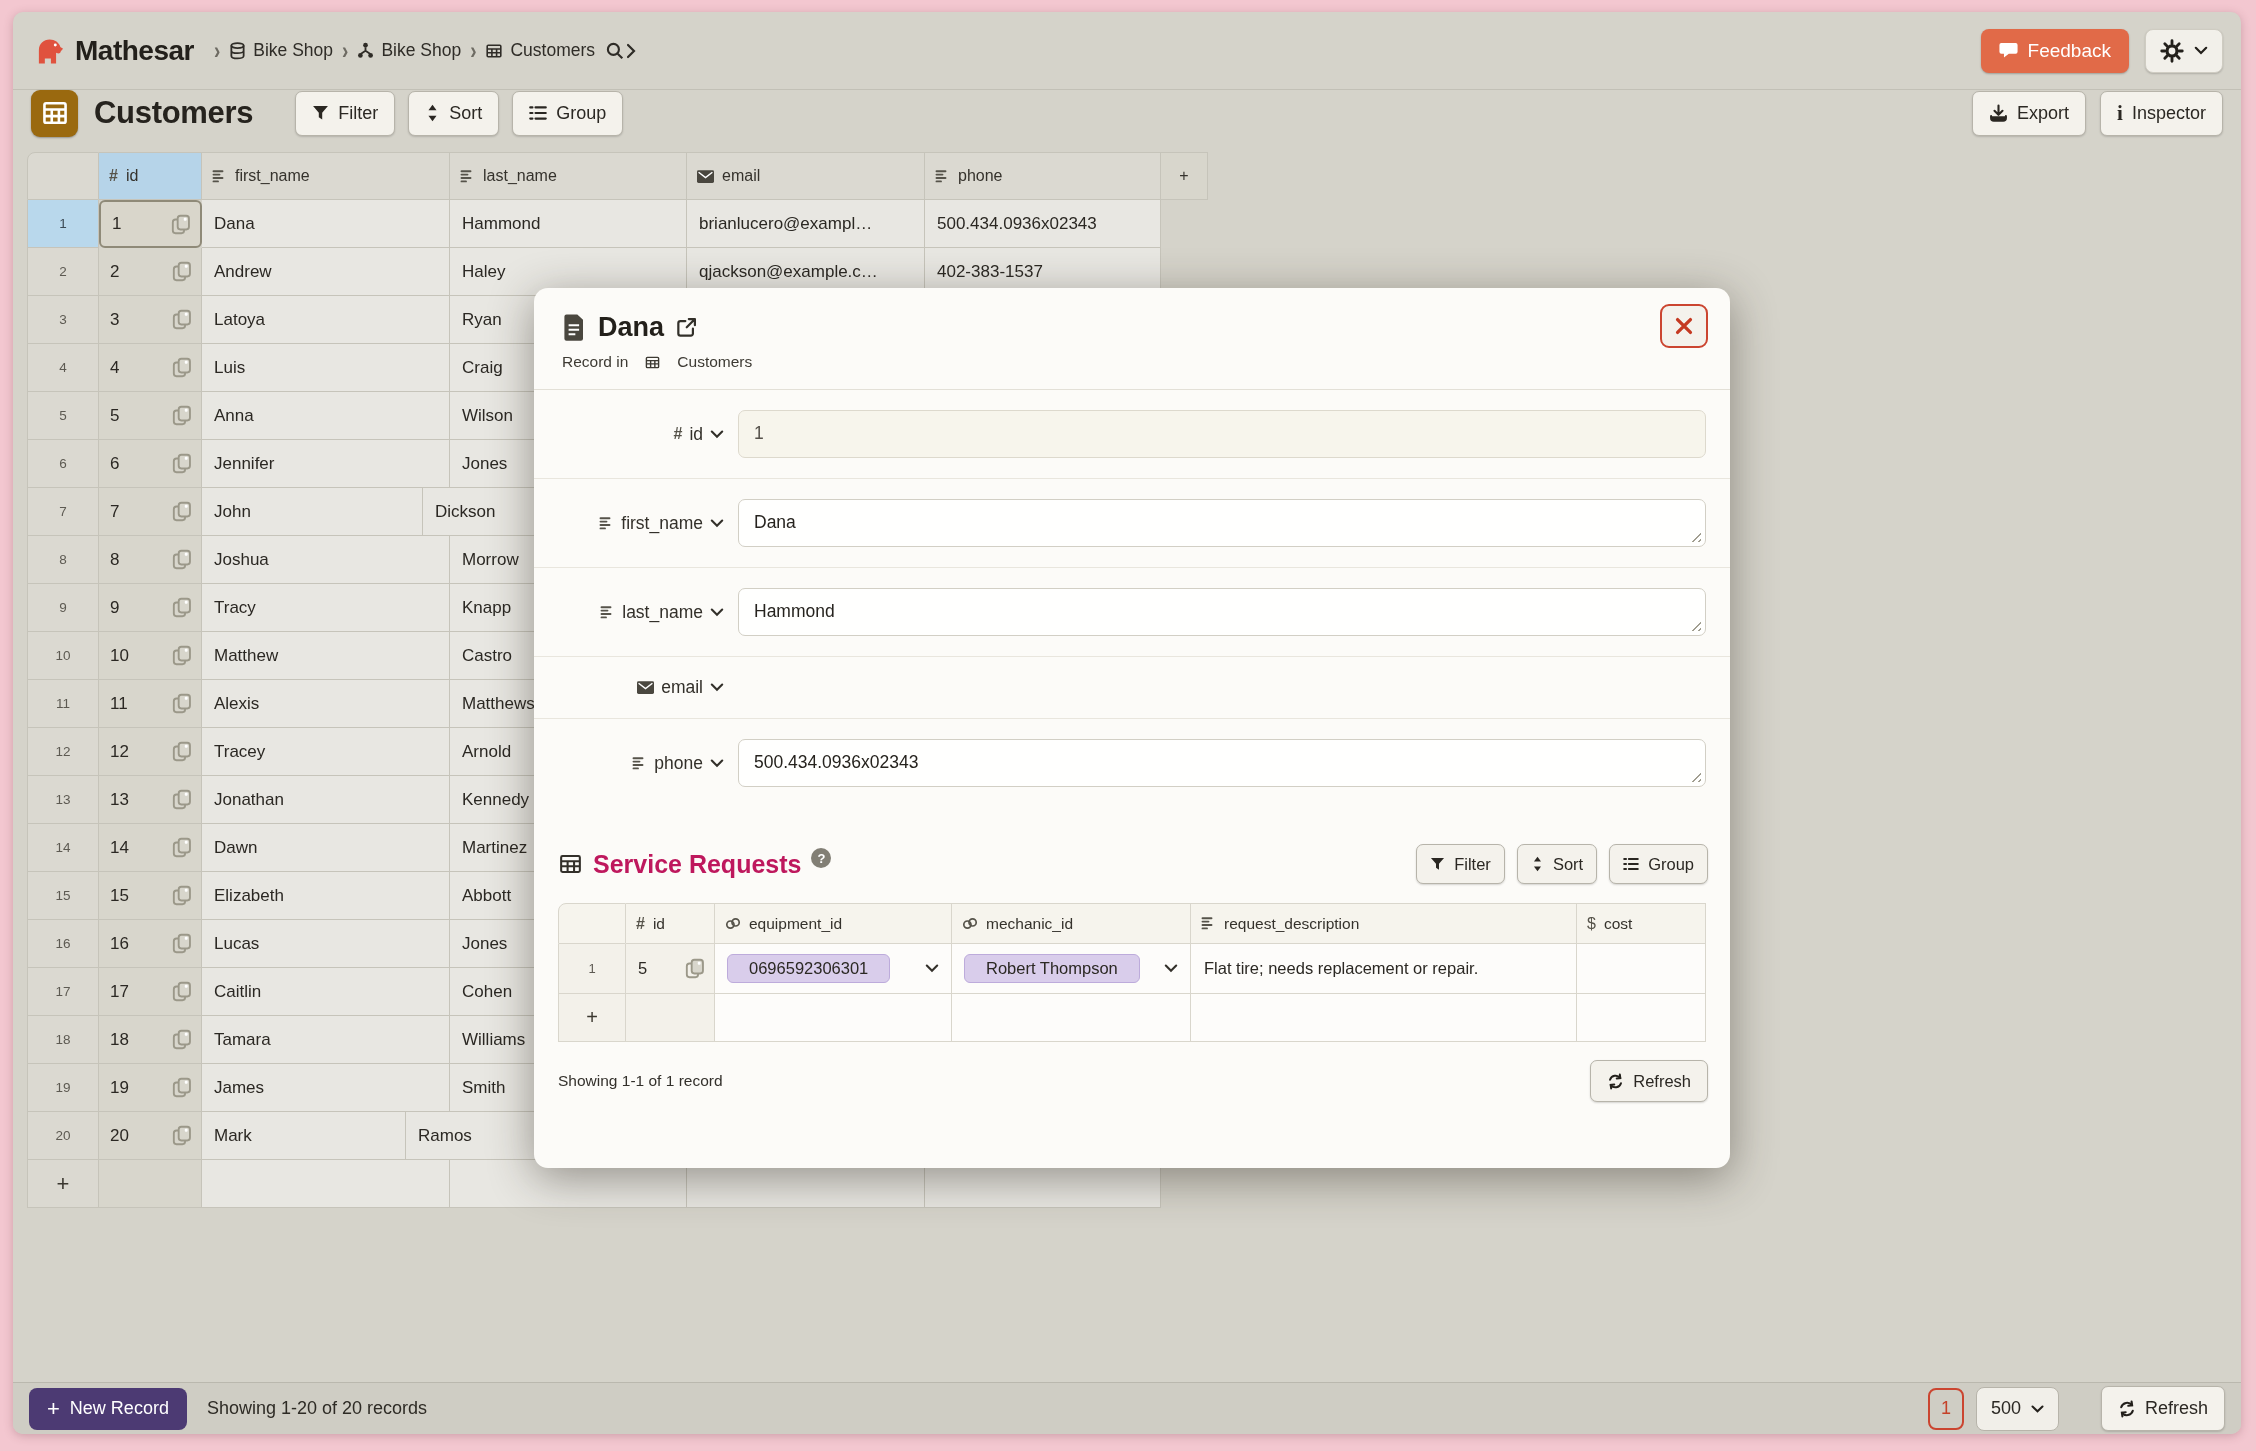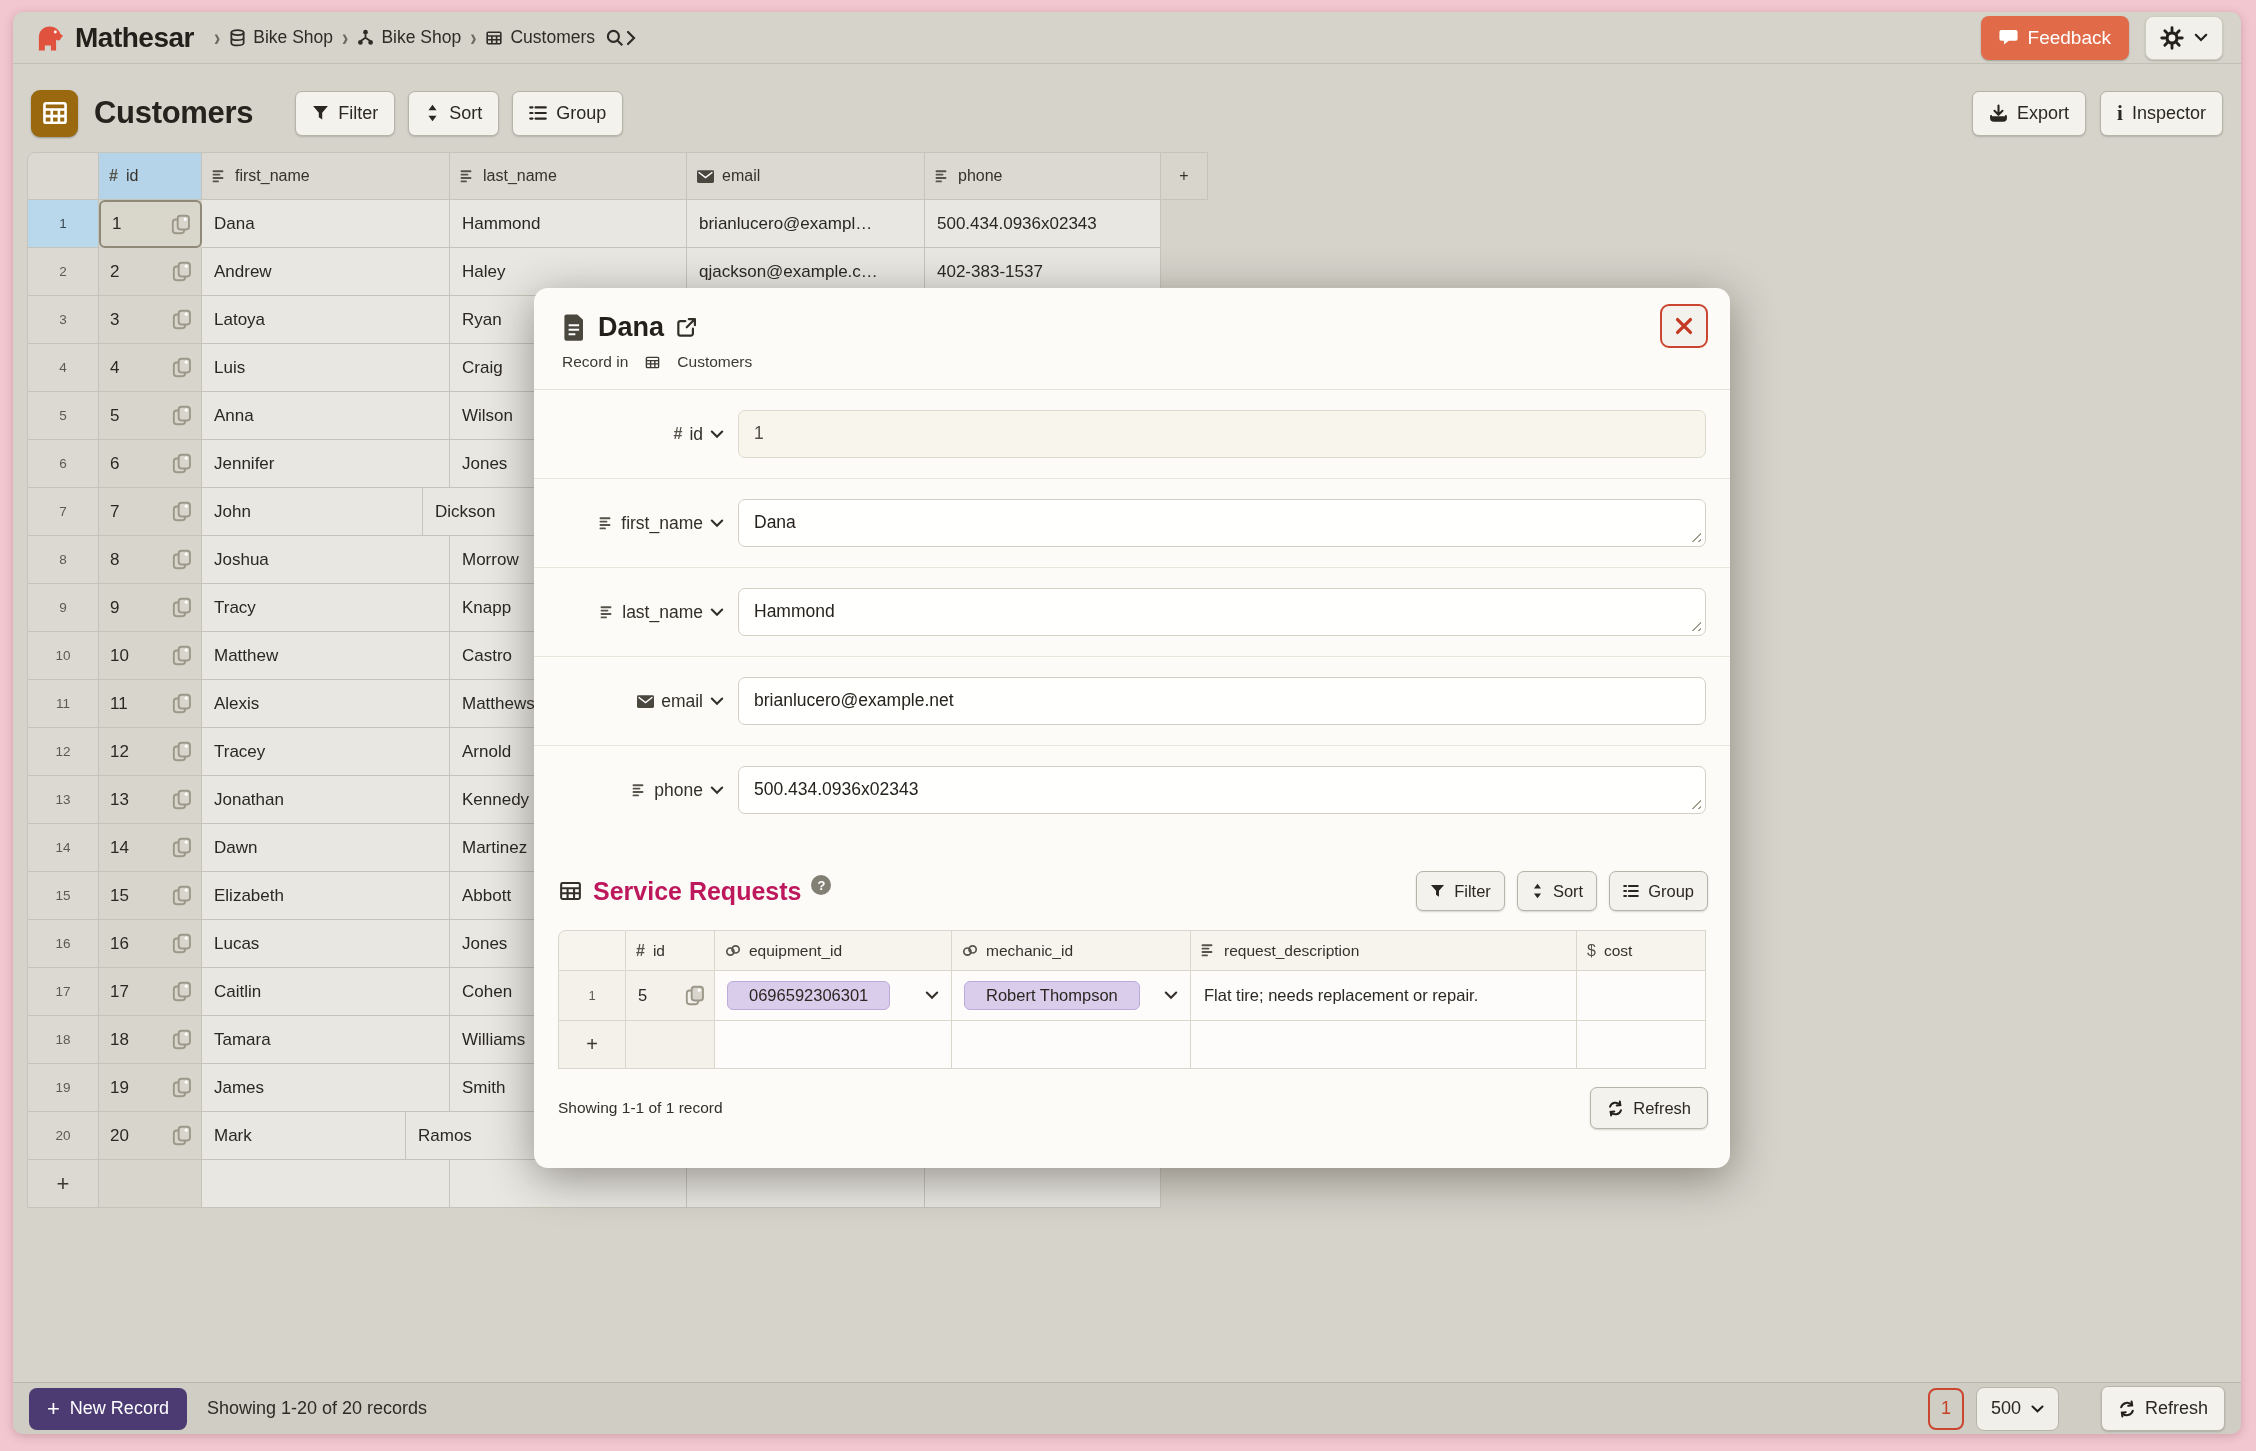--- a/index.html
+++ b/index.html
@@ -4,21 +4,21 @@
 <style>
   * { margin:0; padding:0; box-sizing:border-box; }
   html,body { width:2256px; height:1451px; font-family:"Liberation Sans", sans-serif; }
   body { background:#f3c7d0; position:relative; overflow:hidden; color:#2b2823; }
 
   .app { position:absolute; left:13px; top:12px; right:15px; bottom:17px;
          background:#d5d3ca; border-radius:10px; overflow:hidden;
          box-shadow:0 2px 10px rgba(90,40,50,.25); }
 
   
-  .topbar { position:absolute; left:0; top:0; right:0; height:52px;
+  .topbar { position:absolute; left:0; top:0; right:0; height:78px;
             display:flex; align-items:center; padding:8px 18px; gap:10px;
             border-bottom:1px solid #c2c0b6; }
   .logo { display:flex; align-items:center; gap:8px; }
   .logo-text { font-size:28px; font-weight:700; color:#23201b; letter-spacing:-.5px; }
   .crumbs { display:flex; align-items:center; gap:9px; margin-left:10px; font-size:17.5px; color:#2f2c27; }
   .crumb { display:flex; align-items:center; gap:7px; cursor:pointer; }
   .crumb-sep { color:#6e6b63; font-size:19px; font-weight:700; transform:scaleY(1.25); }
   .icn { display:inline-flex; align-items:center; justify-content:center; flex:0 0 auto; }
   .top-right { margin-left:auto; display:flex; align-items:center; gap:16px; }
   .feedback-btn { display:flex; align-items:center; gap:10px; background:#e16a48; color:#fff;
@@ -786,23 +786,20 @@
                 <rect width="16" height="12" rx="1.4" fill="#4a473f"></rect>
                 <path d="M1.5 2 8 7l6.5-5" fill="none" stroke="#fff" stroke-width="1.4"></path>
               </svg>
             </span>
             <span>email</span>
             <span class="icn">
               <svg width="14" height="9" viewBox="0 0 14 9">
                 <path d="M1.8 1.6 7 6.8l5.2-5.2" fill="none" stroke="#33302a" stroke-width="2.1" stroke-linecap="round"></path>
               </svg>
             </span>
-          </div>
-          <div class="f-ctl">
-            <div class="fld-input">brianlucero@example.net</div>
           </div>
         </div>
         <div class="field-row">
           <div class="f-label">
             <span class="icn">
               <svg width="15" height="13" viewBox="0 0 14 13" stroke="#56534a" stroke-width="1.9" stroke-linecap="round">
                 <path d="M1 1.2h9M1 4.6h6M1 8h9M1 11.4h4.5"></path>
               </svg>
             </span>
             <span>phone</span>

